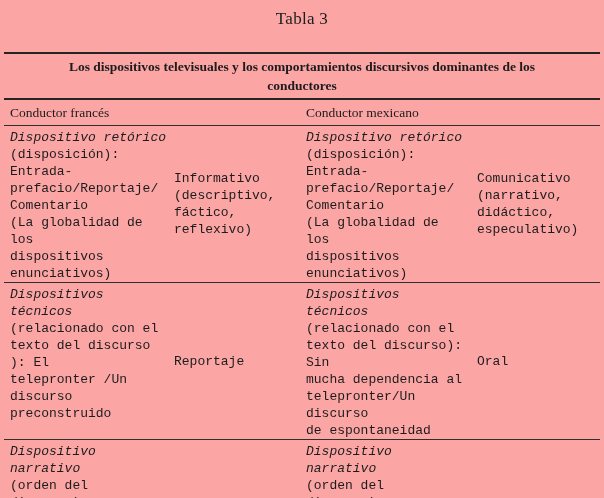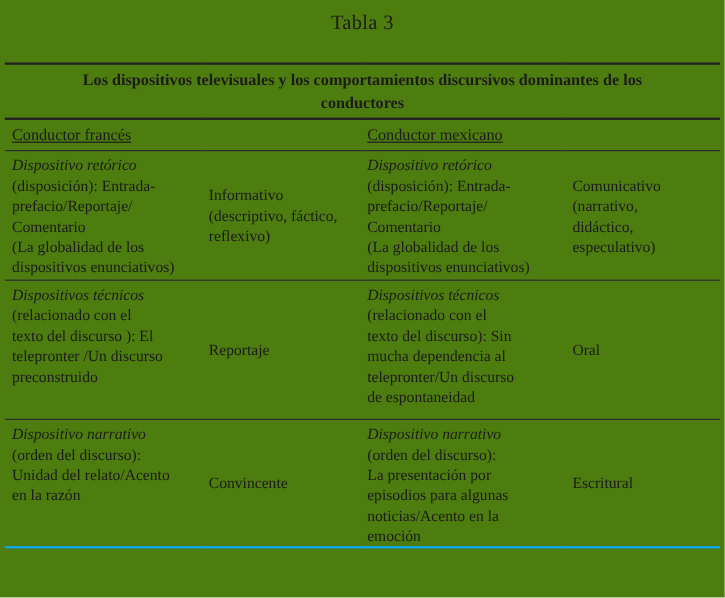--- a/index.html
+++ b/index.html
@@ -1,17 +1,17 @@
 <!DOCTYPE html>
 <html><head>
 <meta charset="utf-8">
 <style>
   html,body{margin:0;padding:0;background:#ffffff;}
   .page{
-    position:relative;width:604px;height:498px;background:#4d7c0f;
+    position:relative;width:604px;height:498px;background:#fca5a5;
     font-family:"Liberation Serif","DejaVu Serif",serif;color:#1c1c1c;
     overflow:hidden;
   }
   .doc-title{
     position:absolute;top:9px;left:0;width:100%;text-align:center;
     font-size:17px;letter-spacing:.3px;
   }
   table.tbl{
     position:absolute;top:52px;left:4px;width:596px;
     border-collapse:collapse;table-layout:fixed;
@@ -21,28 +21,27 @@
   col.c1{width:165px}col.c2{width:132px}col.c3{width:170px}col.c4{width:129px}
   td{padding:0;vertical-align:top;}
   td.caption{
     height:44px;text-align:center;vertical-align:middle;
     font-weight:bold;font-size:13.5px;line-height:19px;
     white-space:pre-line;border-bottom:2px solid #242424;
   }
   tr.group-row td{
     height:25px;vertical-align:middle;font-size:13.5px;
     border-bottom:1px solid #2e2e2e;
-    text-decoration:underline;
   }
   tr.sub-row td{
     height:40px;vertical-align:middle;font-size:13.5px;
     border-bottom:1px solid #2e2e2e;
   }
   tr.sub-row td.beh{white-space:pre-line;}
-  tr.data-row td{border-bottom:1px solid #2e2e2e;}
+  tr.data-row td{border-bottom:1px solid #2e2e2e;font-family:Liberation Mono, monospace;}
   tr.r1{height:108px}
   tr.r2{height:116px}
   tr.r3{height:104px}
   tr.r3 td{border-bottom:none;}
   tr.sub-row td:nth-child(1),tr.data-row td:nth-child(1){padding-left:6px;}
   tr.sub-row td:nth-child(2),tr.data-row td:nth-child(2){padding-left:5px;}
   tr.sub-row td:nth-child(3),tr.data-row td:nth-child(3){padding-left:5px;}
   tr.sub-row td:nth-child(4),tr.data-row td:nth-child(4){padding-left:6px;}
   tr.group-row td:nth-child(1){padding-left:6px;}
   tr.group-row td:nth-child(2){padding-left:5px;margin-top:47px;}

